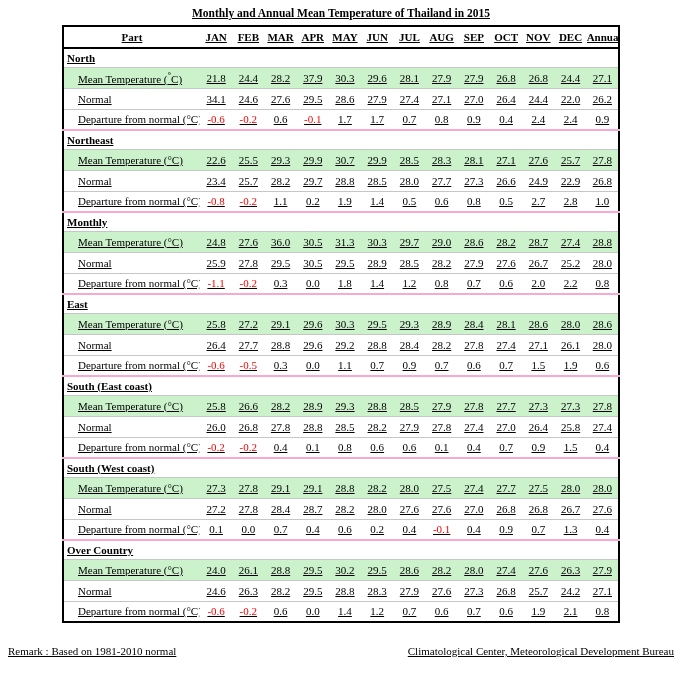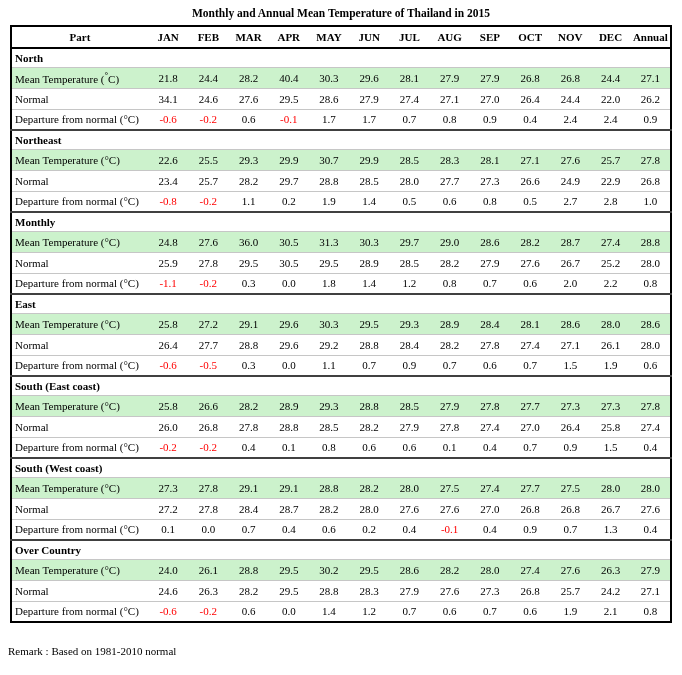--- a/index.html
+++ b/index.html
@@ -4,31 +4,32 @@
 <style>
   * { box-sizing: border-box; }
   html, body { margin: 0; padding: 0; background: #ffffff; }
   .page {
     width: 682px;
     height: 675px;
     background: #ffffff;
     font-family: "Liberation Serif", serif;
     color: #000000;
     overflow: hidden;
+    text-decoration: underline;
   }
   .title {
     text-align: center;
     font-weight: bold;
     font-size: 11.5px;
     padding: 7px 0 6px 0;
   }
   table.temp-table {
     border-collapse: collapse;
     table-layout: fixed;
-    width: 662px;
+    width: 558px;
     margin: 0 auto;
     border: 2px solid #000000;
   }
   col.part-col { width: 137px; }
   th, td {
     padding: 0;
     font-size: 11px;
     overflow: hidden;
     white-space: nowrap;
   }
@@ -36,31 +37,31 @@
     height: 22px;
     font-weight: bold;
     text-align: center;
     border-bottom: 2px solid #000000;
   }
   tr.section-row td {
     height: 19px;
     font-weight: bold;
     text-align: left;
     padding-left: 3px;
-    border-top: 2px solid #404040;
+    border-top: 2px solid #f9a8d4;
   }
   tbody tr:first-child td { border-top: none; }
   tr.data-row td {
     height: 21px;
     text-align: center;
     border-top: 1px solid #c6c6c6;
   }
   tr.data-row td.label-cell {
     text-align: left;
-    padding-left: 3px;
+    padding-left: 14px;
   }
   tr.data-row.highlight td { background: #ccf2cc; }
   td.neg { color: #ff0000; }
   sup.deg { font-size: 9px; font-weight: bold; }
   .footer {
     width: 666px;
     margin: 22px auto 0 auto;
     display: flex;
     justify-content: space-between;
     font-size: 11px;
@@ -96,21 +97,21 @@
     </thead>
     <tbody id="table-body">
         <tr class="section-row">
           <td colspan="14">North</td>
         </tr>
         <tr class="data-row highlight">
           <td class="label-cell">Mean Temperature (<sup class="deg">°</sup>C)</td>
           <td>21.8</td>
           <td>24.4</td>
           <td>28.2</td>
-          <td>40.4</td>
+          <td>37.9</td>
           <td>30.3</td>
           <td>29.6</td>
           <td>28.1</td>
           <td>27.9</td>
           <td>27.9</td>
           <td>26.8</td>
           <td>26.8</td>
           <td>24.4</td>
           <td>27.1</td>
         </tr>
@@ -450,14 +451,15 @@
           <td>0.6</td>
           <td>1.9</td>
           <td>2.1</td>
           <td>0.8</td>
         </tr>
       </tbody>
   </table>
 
   <div class="footer">
     <span>Remark : Based on 1981-2010 normal</span>
+    <span>Climatological Center, Meteorological Development Bureau</span>
   </div>
 </div>
 
 </body></html>

